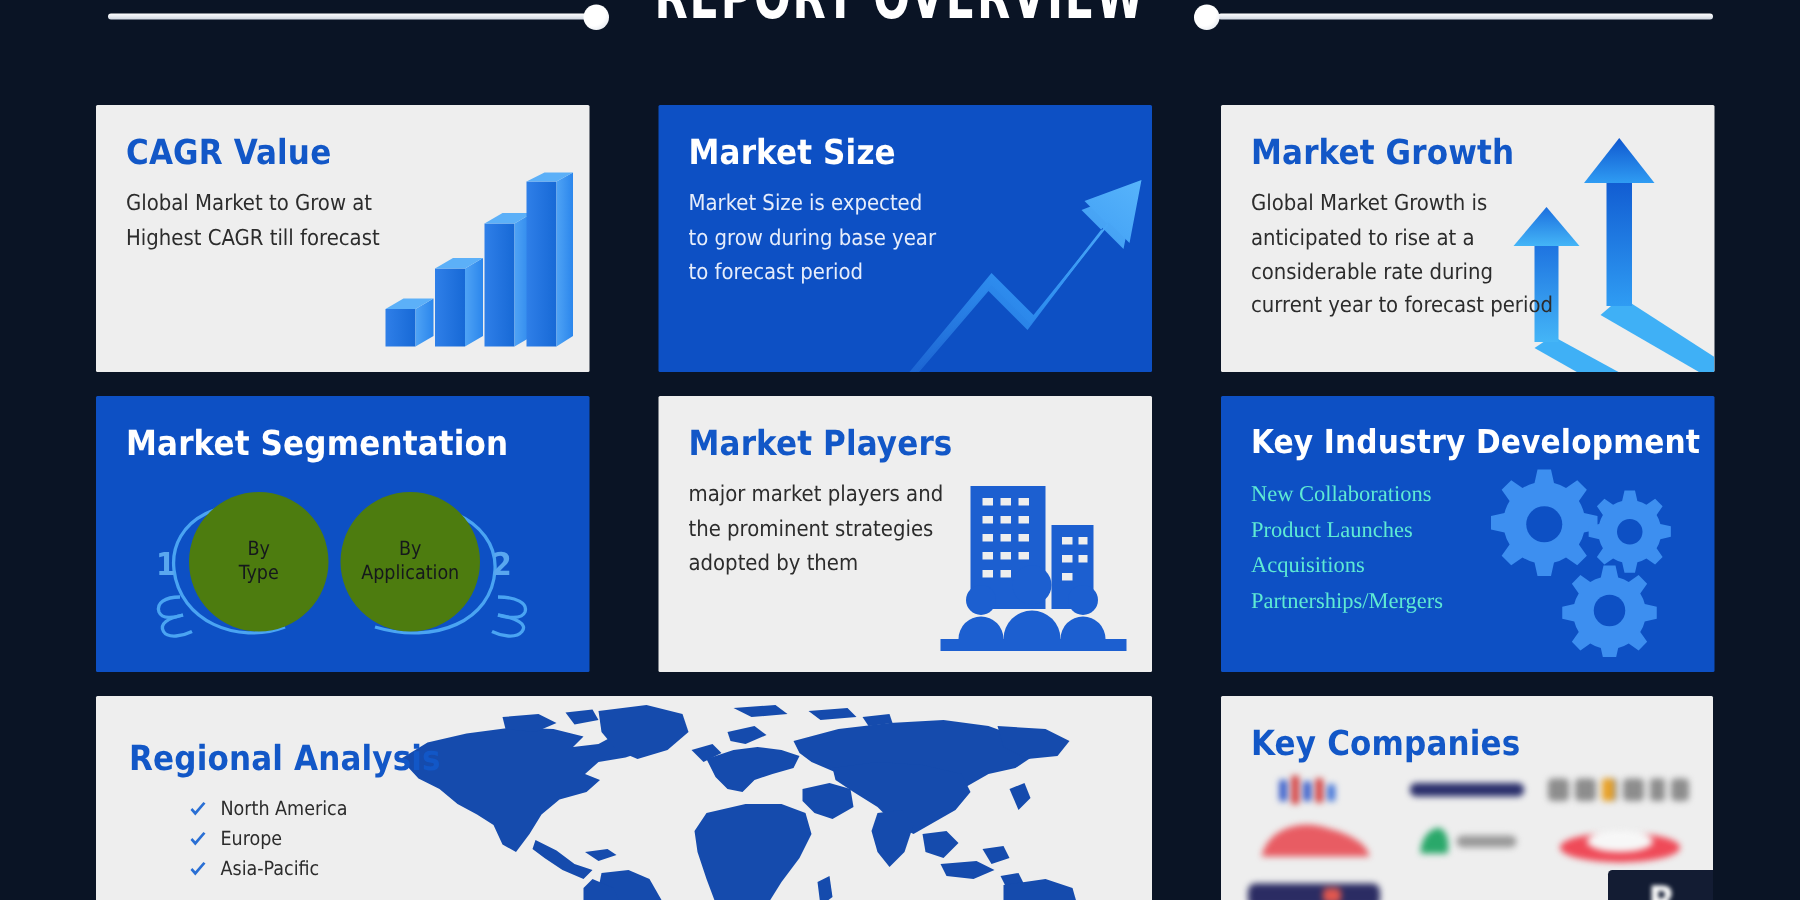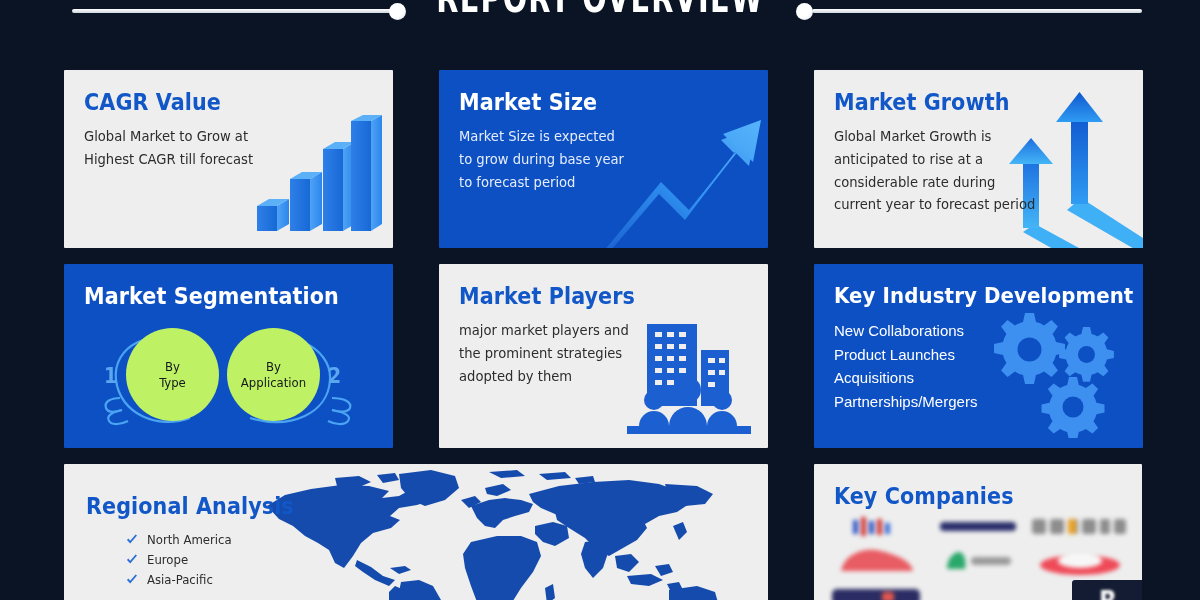--- a/index.html
+++ b/index.html
@@ -75,22 +75,22 @@
     margin-top: 11px;
     font-family: "DejaVu Sans Condensed", "Liberation Sans Narrow", "Liberation Sans", sans-serif;
     font-size: 14.6px; line-height: 1.56; font-weight: 400;
   }
   .body-txt.onlight { color: #2c2c2c; }
   .body-txt.ondark  { color: #e6edfb; }
   .body-txt div { white-space: nowrap; }
 
   .list-lines { margin-top: 12px; }
   .list-lines div {
-    font-family: Liberation Sans, sans-serif;
-    font-size: 15px; line-height: 1.58; color: #ffffff; white-space: nowrap;
+    font-family: Liberation Serif, serif;
+    font-size: 15px; line-height: 1.58; color: #5eead4; white-space: nowrap;
   }
 
   .art { position: absolute; z-index: 1; }
 
   
   .bars { right: 10px; bottom: 12px; width: 130px; height: 125px; }
 
   
   .msarrow { right: 4px; top: 12px; width: 175px; height: 170px; }
 
@@ -98,21 +98,21 @@
   .mgarrow { right: 0px; top: 16px; width: 150px; height: 165px; }
 
   
   .segwrap {
     position: absolute; left: 36px; bottom: 8px; z-index: 3;
     width: 270px; height: 120px;
   }
   .circ {
     position: absolute; top: 8px;
     width: 93px; height: 93px; border-radius: 50%;
-    background: #bef264;
+    background: #4d7c0f;
     display: flex; align-items: center; justify-content: center;
     flex-direction: column;
   }
   .circ.c1 { left: 26px; }
   .circ.c2 { left: 127px; }
   .circ span {
     display: block;
     font-family: "DejaVu Sans Condensed", "Liberation Sans Narrow", "Liberation Sans", sans-serif;
     font-size: 13px; color: #15181c; line-height: 1.22; text-align: center;
   }

